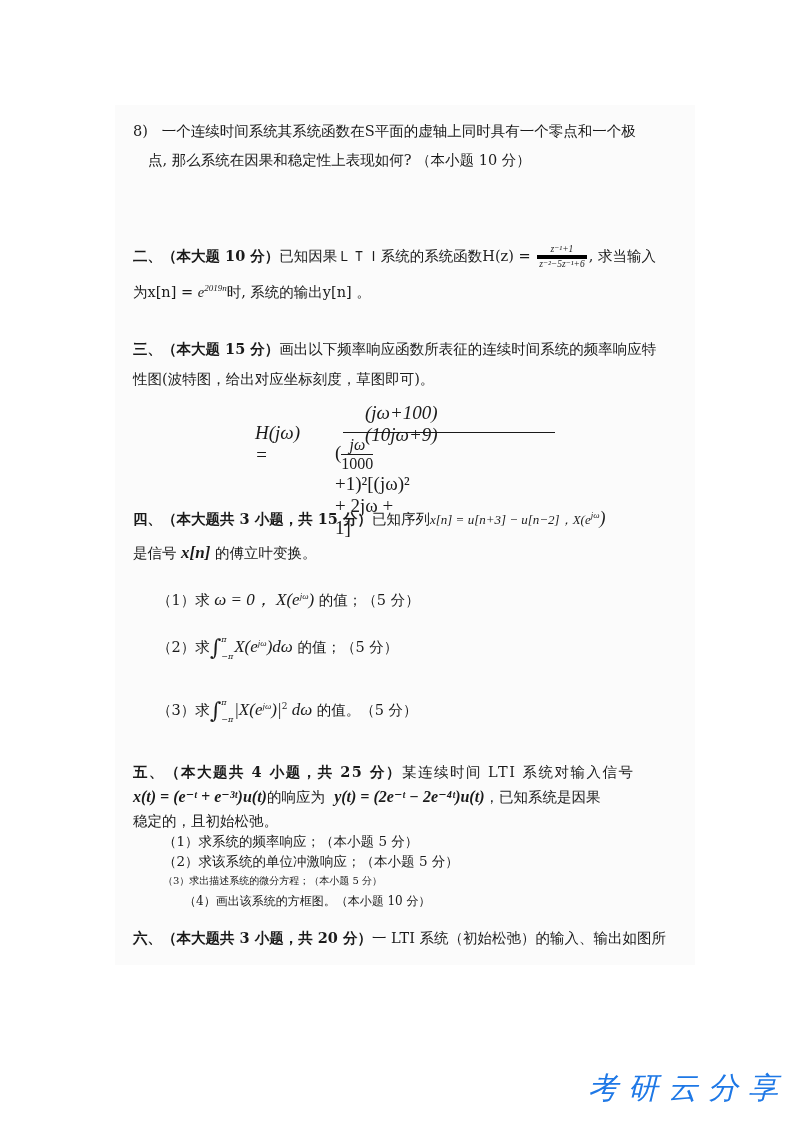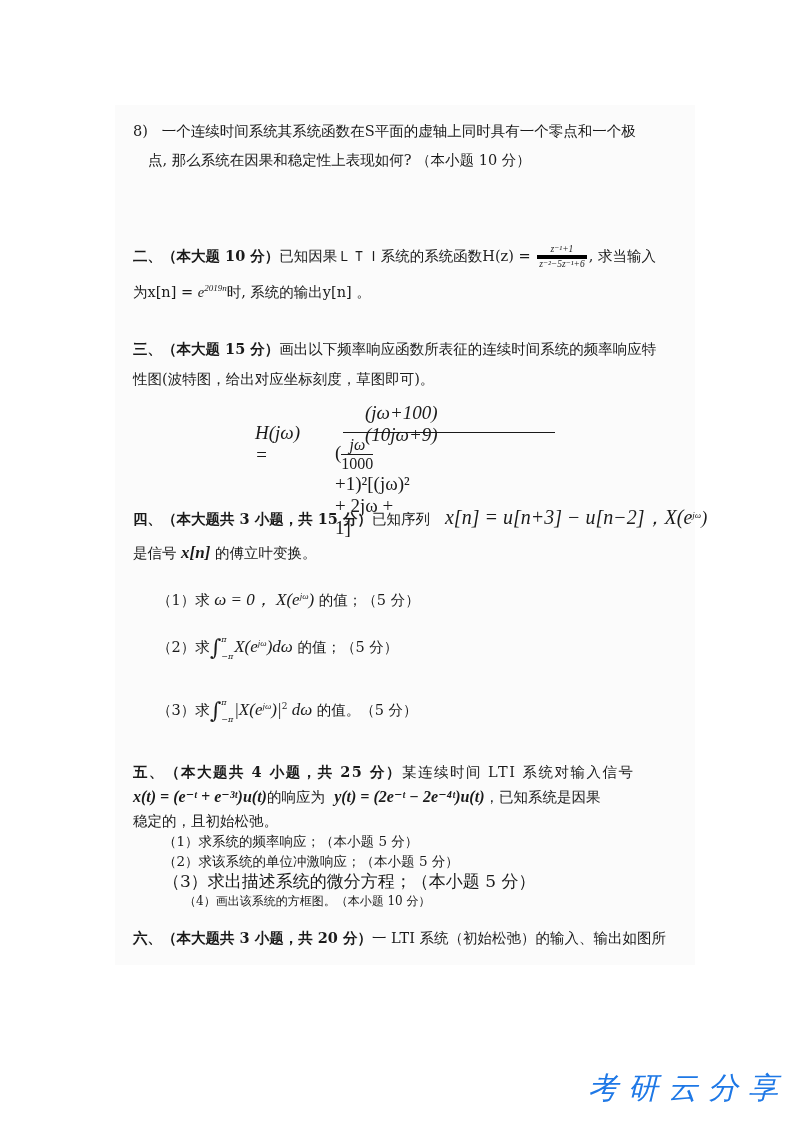--- a/index.html
+++ b/index.html
@@ -61,21 +61,21 @@
 <div class="line" style="left:133px; top:369px;">性图(波特图，给出对应坐标刻度，草图即可)。</div>
 
 <div class="formula">
   <span class="lhs">H(jω) =</span>
   <span class="num math">(jω+100)(10jω+9)</span>
   <span class="bar"></span>
   <span class="den">(<span class="small-frac"><span class="n">jω</span><span class="d">1000</span></span><span>+1)²[(jω)² + 2jω + 1]</span></span>
 </div>
 
 <div class="line" style="left:133px; top:505px; font-size:14.5px;">
-  <span class="b">四、（本大题共 3 小题，共 15 分）</span><span>已知序列</span><span class="math" style="font-size:20px;margin-left:15px;">x[n] = u[n+3] − u[n−2]，X(e</span><sup class="math">jω</sup><span class="math" style="font-size:18px;">)</span>
+  <span class="b">四、（本大题共 3 小题，共 15 分）</span><span>已知序列</span><span class="math" style="font-size:13px;">x[n] = u[n+3] − u[n−2]，X(e</span><sup class="math">jω</sup><span class="math" style="font-size:18px;">)</span>
 </div>
 <div class="line" style="left:133px; top:543px;">
   <span>是信号 </span><span class="math b" style="font-size:17px;">x[n]</span><span> 的傅立叶变换。</span>
 </div>
 
 <div class="line" style="left:157px; top:586px;">
   <span>（1）求</span>
   <span class="math" style="font-size:17px;">ω = 0， X(e</span><sup class="math">jω</sup><span class="math" style="font-size:17px;">)</span><span> 的值；（5 分）</span>
 </div>
 
@@ -89,20 +89,20 @@
 
 <div class="line" style="left:133px; top:762px; letter-spacing:1.5px;">
   <span class="b">五、（本大题共 4 小题，共 25 分）</span><span>某连续时间 LTI 系统对输入信号</span>
 </div>
 <div class="line" style="left:133px; top:787px;">
   <span class="math b" style="font-size:16px;">x(t) = (e⁻ᵗ + e⁻³ᵗ)u(t)</span><span>的响应为</span>&nbsp;&nbsp;<span class="math b" style="font-size:16px;">y(t) = (2e⁻ᵗ − 2e⁻⁴ᵗ)u(t)</span><span>，已知系统是因果</span>
 </div>
 <div class="line" style="left:133px; top:811px;">稳定的，且初始松弛。</div>
 <div class="line" style="left:163px; top:831px; font-size:13.5px;">（1）求系统的频率响应；（本小题 5 分）</div>
 <div class="line" style="left:163px; top:851px; font-size:13.5px;">（2）求该系统的单位冲激响应；（本小题 5 分）</div>
-<div class="line" style="left:163px; top:871px; font-size:17px;">（3）求出描述系统的微分方程；（本小题 5 分）</div>
+<div class="line" style="left:163px; top:871px; font-size:10px;">（3）求出描述系统的微分方程；（本小题 5 分）</div>
 <div class="line" style="left:169px; top:891px; font-size:12px;margin-left:15px;">（4）画出该系统的方框图。（本小题 10 分）</div>
 
 <div class="line" style="left:133px; top:928px;">
   <span class="b">六、（本大题共 3 小题，共 20 分）</span><span>一 LTI 系统（初始松弛）的输入、输出如图所</span>
 </div>
 
 <div class="watermark">考研云分享</div>
 
 </body></html>

